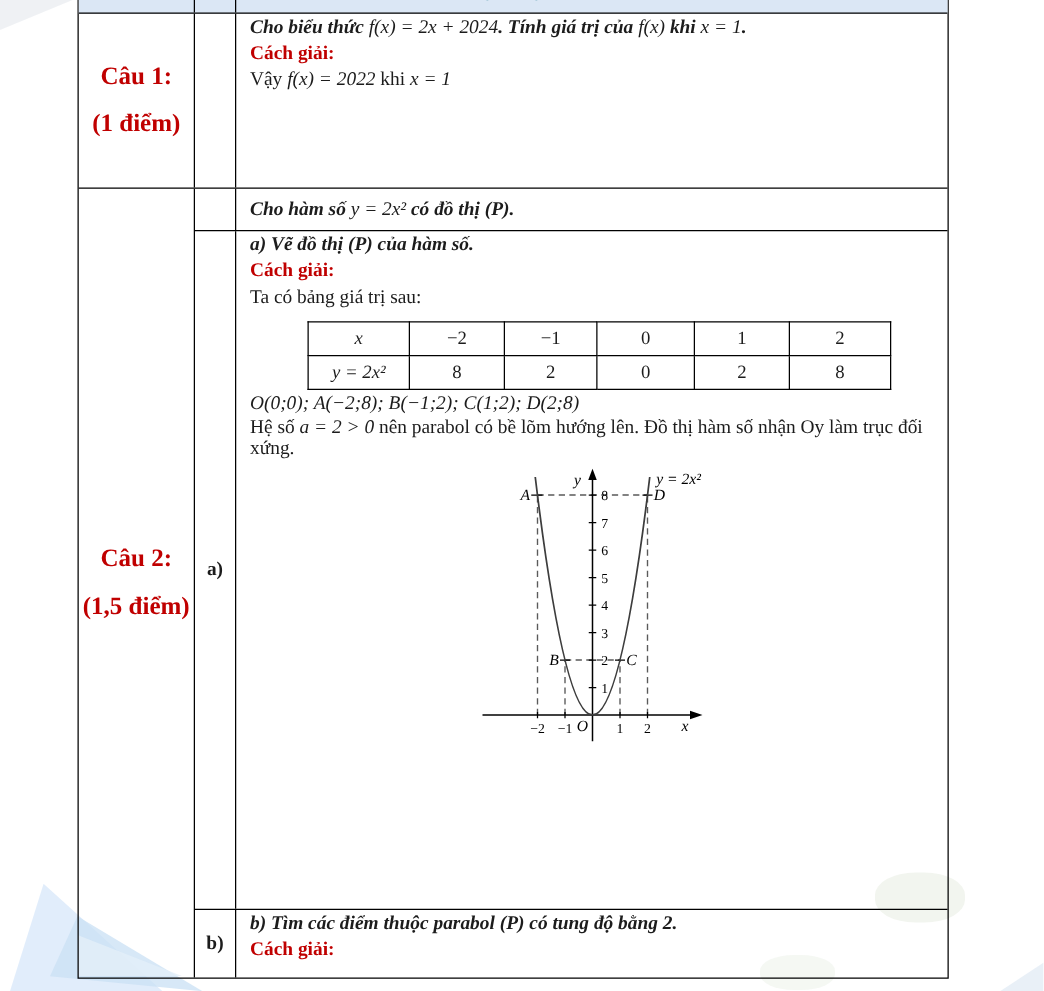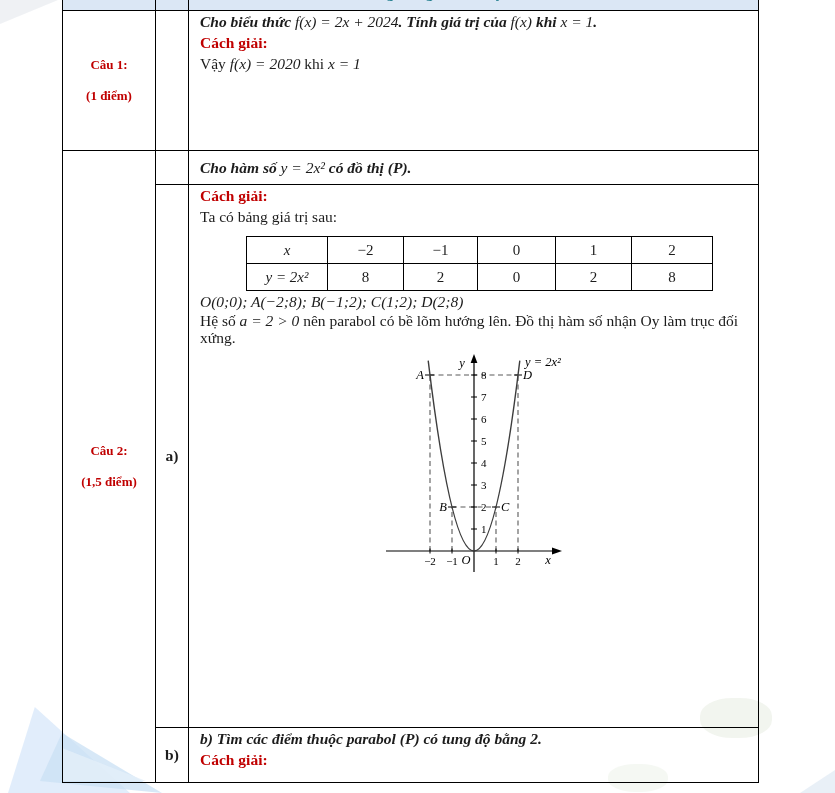--- a/index.html
+++ b/index.html
@@ -40,21 +40,21 @@
   .introrow{height:33px;}
   .arow{height:542px;}
   .brow{flex:1;}
   .introrow,.arow,.brow{display:flex;}
   
   .hdr{display:flex;align-items:center;justify-content:center;
     font-weight:bold;font-size:15px;color:#24426e;}
   .hdr.teal{color:#1e7c8c;}
   
   .qlabel{display:flex;flex-direction:column;align-items:center;justify-content:center;
-    gap:15px;color:#c00000;font-weight:bold;font-size:13px;text-align:center;}
+    gap:15px;color:#c00000;font-weight:bold;font-size:20px;text-align:center;}
   .marker{display:flex;align-items:center;justify-content:center;
     font-weight:bold;font-size:15.5px;}
   
   .content{padding:0 10px 0 11px;font-size:15.5px;line-height:21px;}
   .content p{margin:0;}
   .stmt{font-weight:bold;font-style:italic;}
   .stmt .m{font-weight:normal;}
   .m{font-style:italic;}
   .red{color:#c00000;font-weight:bold;}
   .mt4{margin-top:4px;}.mt6{margin-top:6px;}
@@ -98,41 +98,42 @@
 
     <div class="row r-cau1 bb">
       <div class="cell c1 qlabel">
         <div>Câu 1:</div>
         <div>(1 điểm)</div>
       </div>
       <div class="cell c2"></div>
       <div class="cell c3 content">
         <p class="stmt mt12"><span>Cho biểu thức </span><span class="m">f(x) = 2x + 2024</span><span>. Tính giá trị của </span><span class="m">f(x)</span><span> khi </span><span class="m">x = 1</span><span>.</span></p>
         <p class="red mt13">Cách giải:</p>
-        <p class="mt13"><span>Vậy  </span><span class="m">f(x) = 2020</span><span>  khi  </span><span class="m">x = 1</span></p>
+        <p class="mt13"><span>Vậy  </span><span class="m">f(x) = 2022</span><span>  khi  </span><span class="m">x = 1</span></p>
       </div>
     </div>
 
     <div class="row r-cau2">
       <div class="cell c1 qlabel">
         <div>Câu 2:</div>
         <div>(1,5 điểm)</div>
       </div>
       <div class="rightcol">
 
         <div class="introrow bb">
           <div class="cell c2"></div>
           <div class="cell c3 content introtext">
             <p class="stmt"><span>Cho hàm số  </span><span class="m">y = 2x²</span><span>  có đồ thị (P).</span></p>
           </div>
         </div>
 
         <div class="arow bb">
           <div class="cell c2 marker">a)</div>
           <div class="cell c3 content">
+            <p class="stmt mt6">a) Vẽ đồ thị (P) của hàm số.</p>
             <p class="red mt8">Cách giải:</p>
             <p class="mt8">Ta có bảng giá trị sau:</p>
 
             <table class="vals">
               <tbody>
                   <tr>
                 <td class="w0 m">x</td>
                 <td class="w1">−2</td>
                 <td class="w2">−1</td>
                 <td class="w3">0</td>

